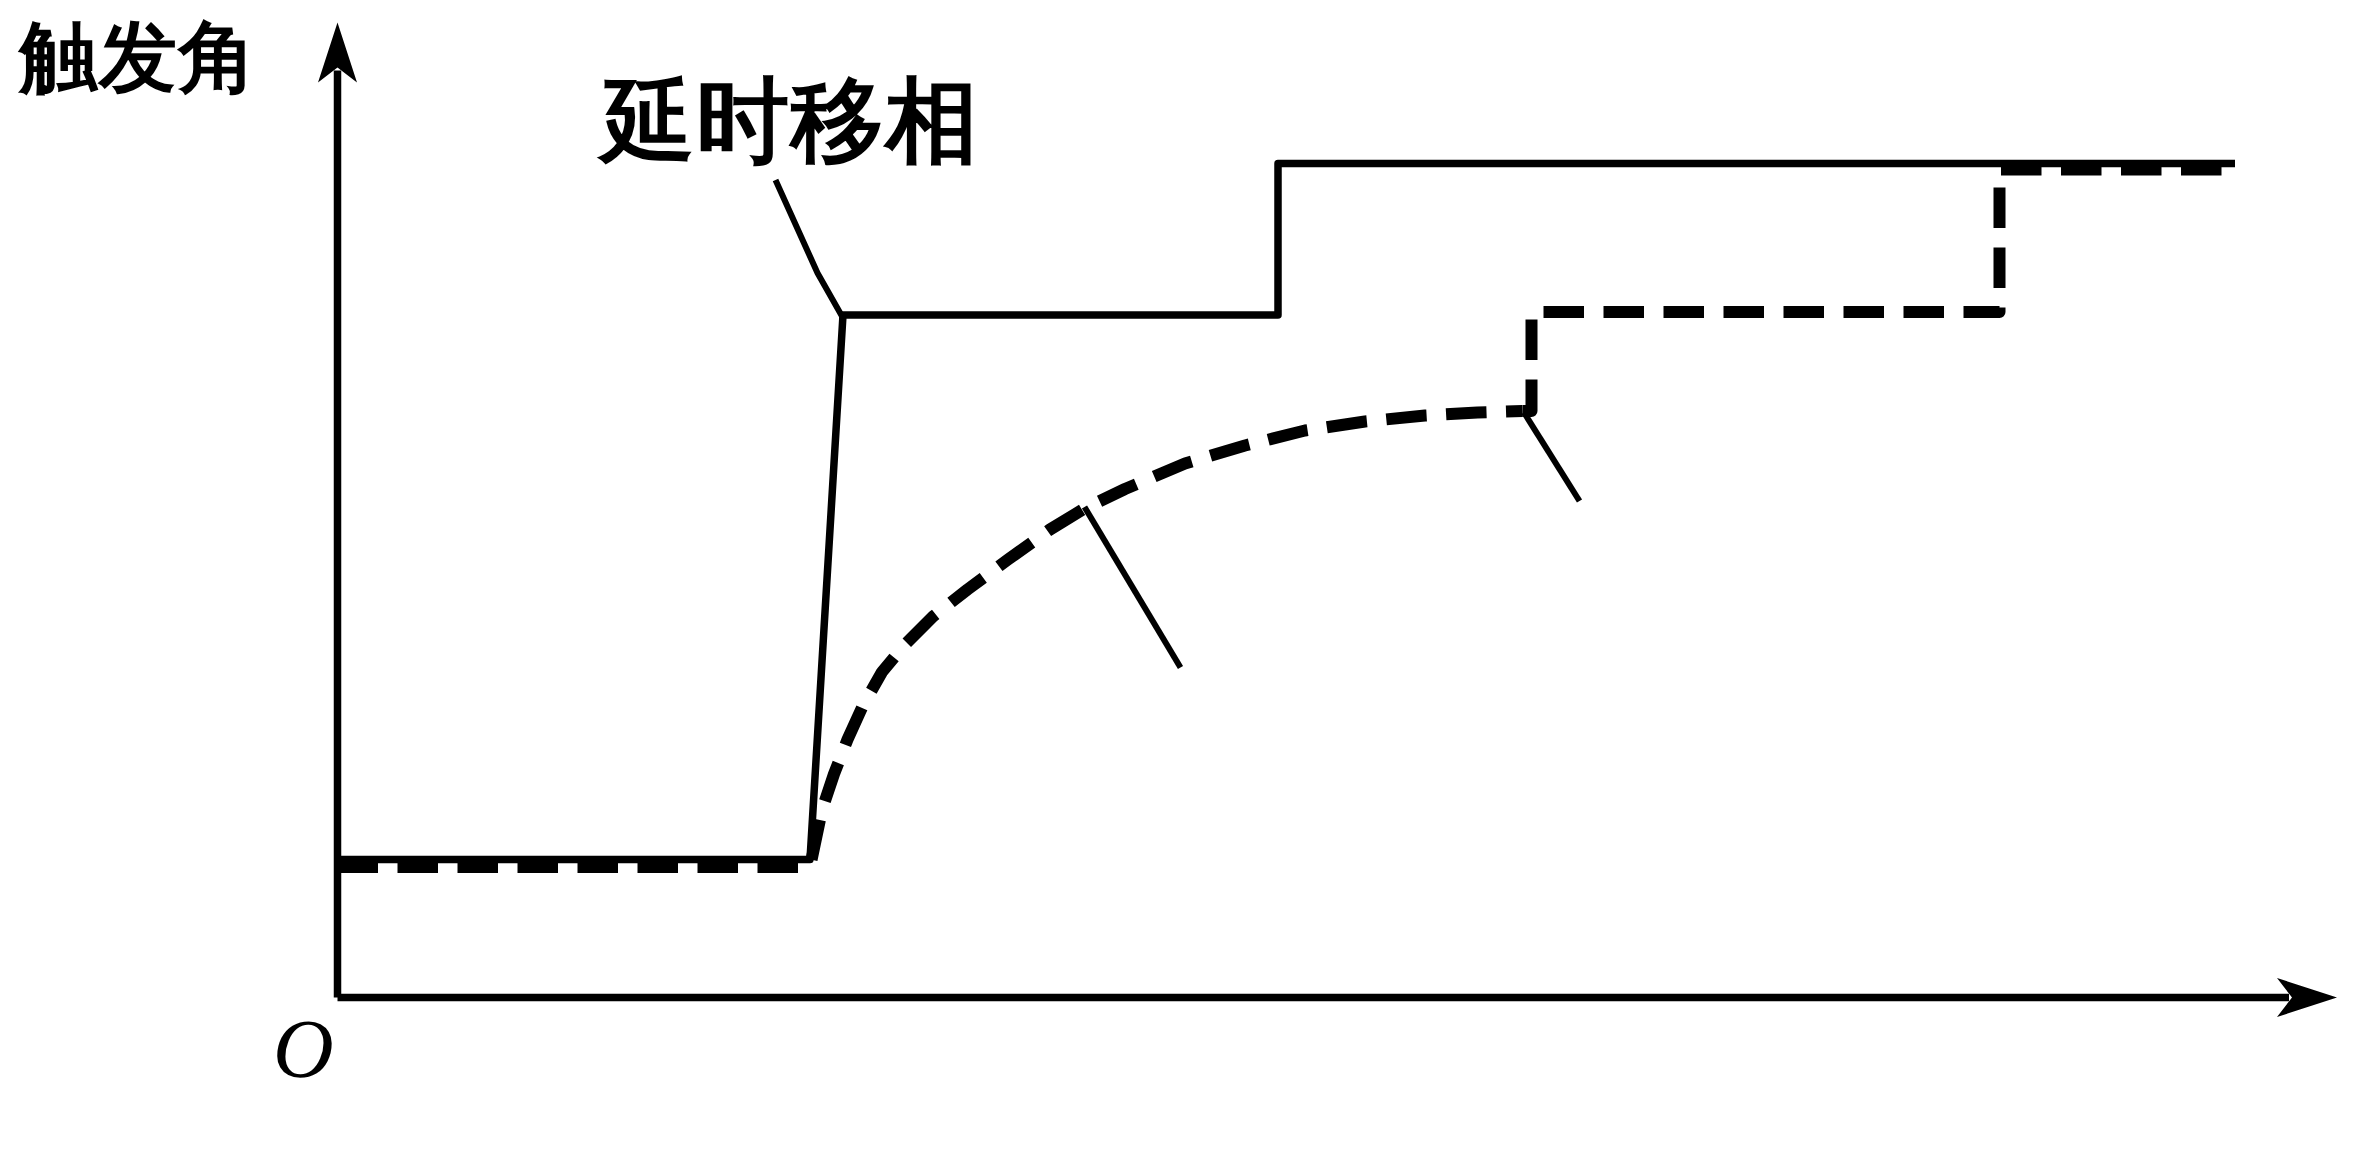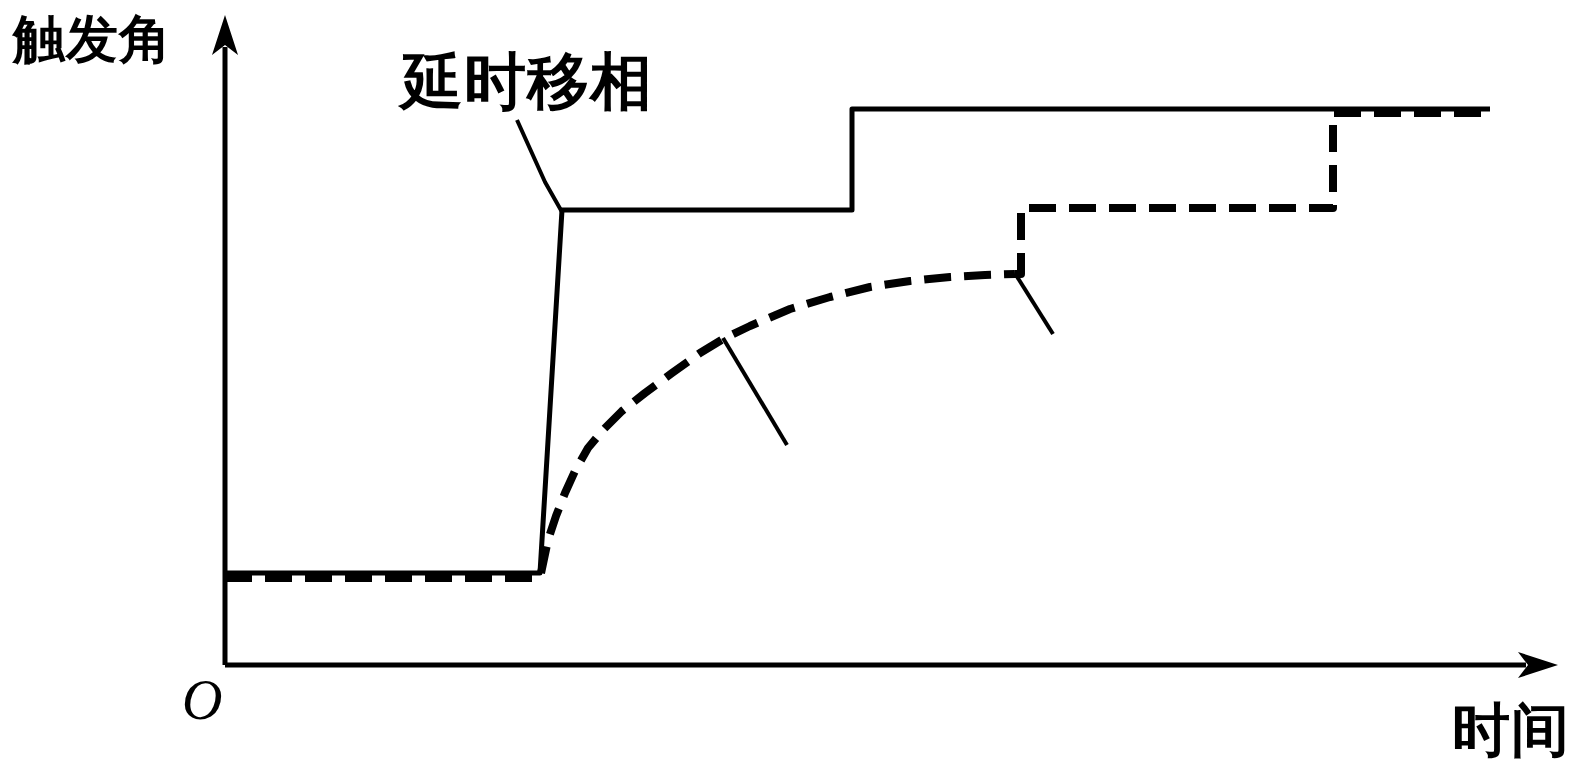--- a/index.html
+++ b/index.html
@@ -37,17 +37,16 @@
       <polygon points="225,15 212,55 225,45 238,55" fill="#000000"></polygon>
       <polyline points="225,573 540,573 562,210 852,210 852,109 1490,109" fill="none" stroke="#000000" stroke-width="5" stroke-linejoin="round"></polyline>
       <polyline points="225,578 540,578 548,540 556,516 565,493 575,471 588,448 603,430 622,411 645,393 672,373 700,353 723,339 750,326 790,309 830,297 870,287 910,281 950,277 985,275 1015,274" fill="none" stroke="#000000" stroke-width="8" stroke-linejoin="round" stroke-dasharray="27 13"></polyline>
       <polyline points="1015,274 1021,274 1021,208 1333,208 1333,113 1490,113" fill="none" stroke="#000000" stroke-width="8" stroke-linejoin="round" stroke-dasharray="27 13"></polyline>
       <polyline points="517,120 545,182 562,212" fill="none" stroke="#000000" stroke-width="4" stroke-linejoin="round"></polyline>
       <polyline points="723,338 787,445" fill="none" stroke="#000000" stroke-width="4" stroke-linejoin="round"></polyline>
       <polyline points="1016,275 1053,334" fill="none" stroke="#000000" stroke-width="4" stroke-linejoin="round"></polyline>
     </svg>
 
   <div class="lbl ylab">触发角</div>
-  <div class="lbl xlab">时间</div>
   <div class="lbl origin">O</div>
 
   <div class="lbl ann-direct">延时移相</div>
 </div>
 
 </body></html>

